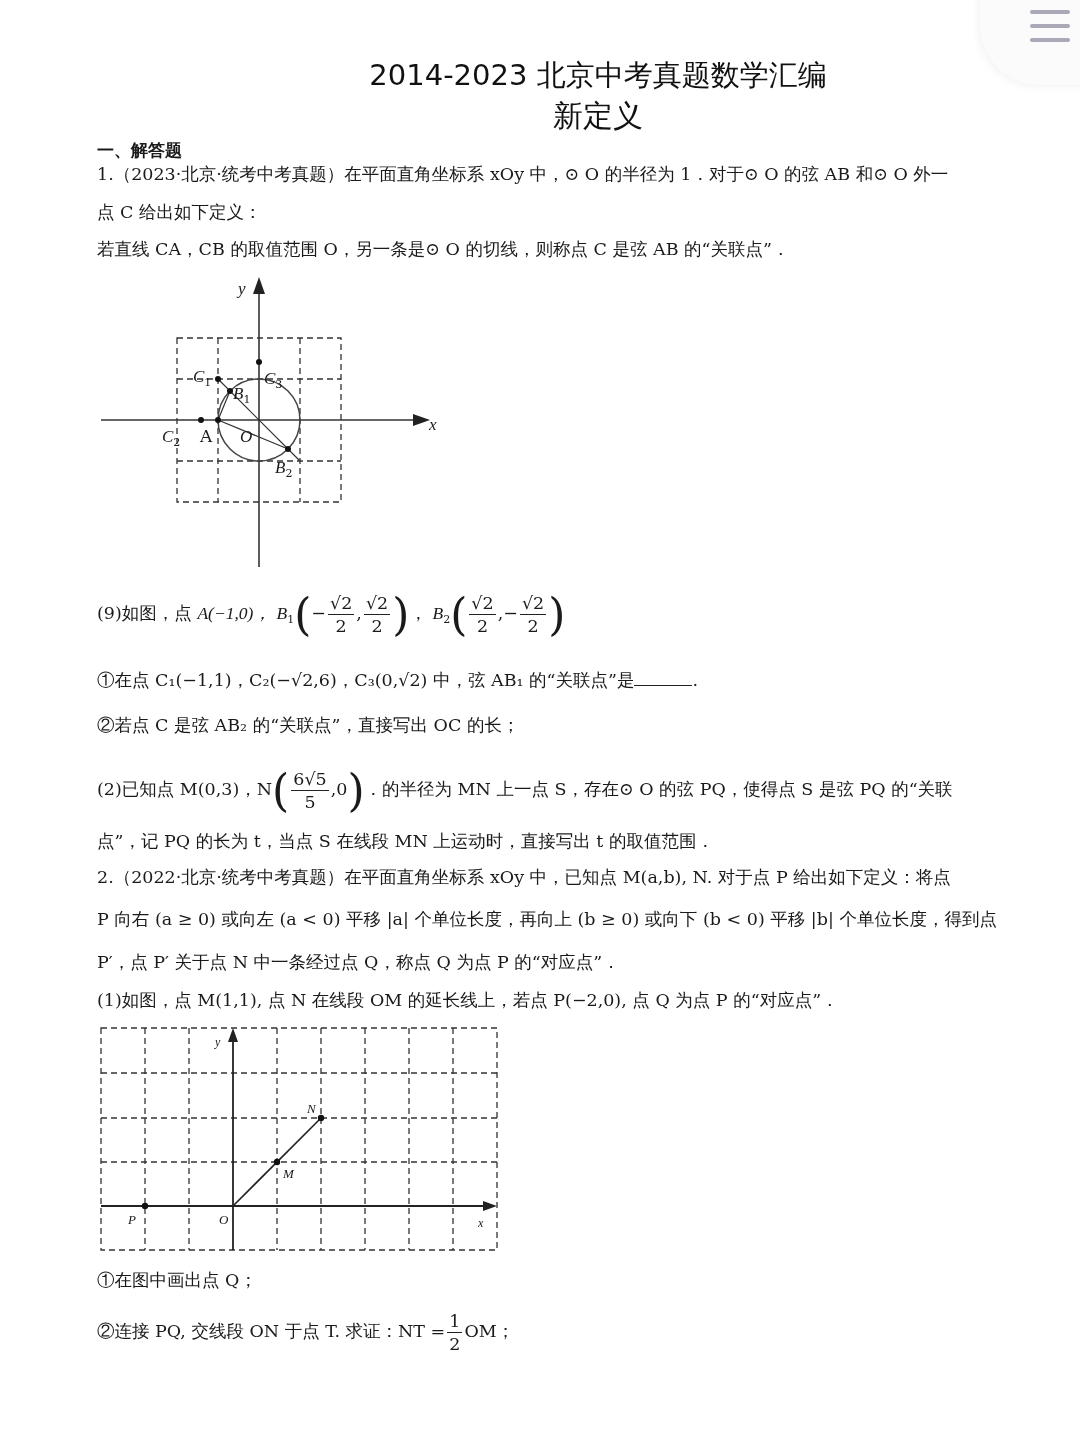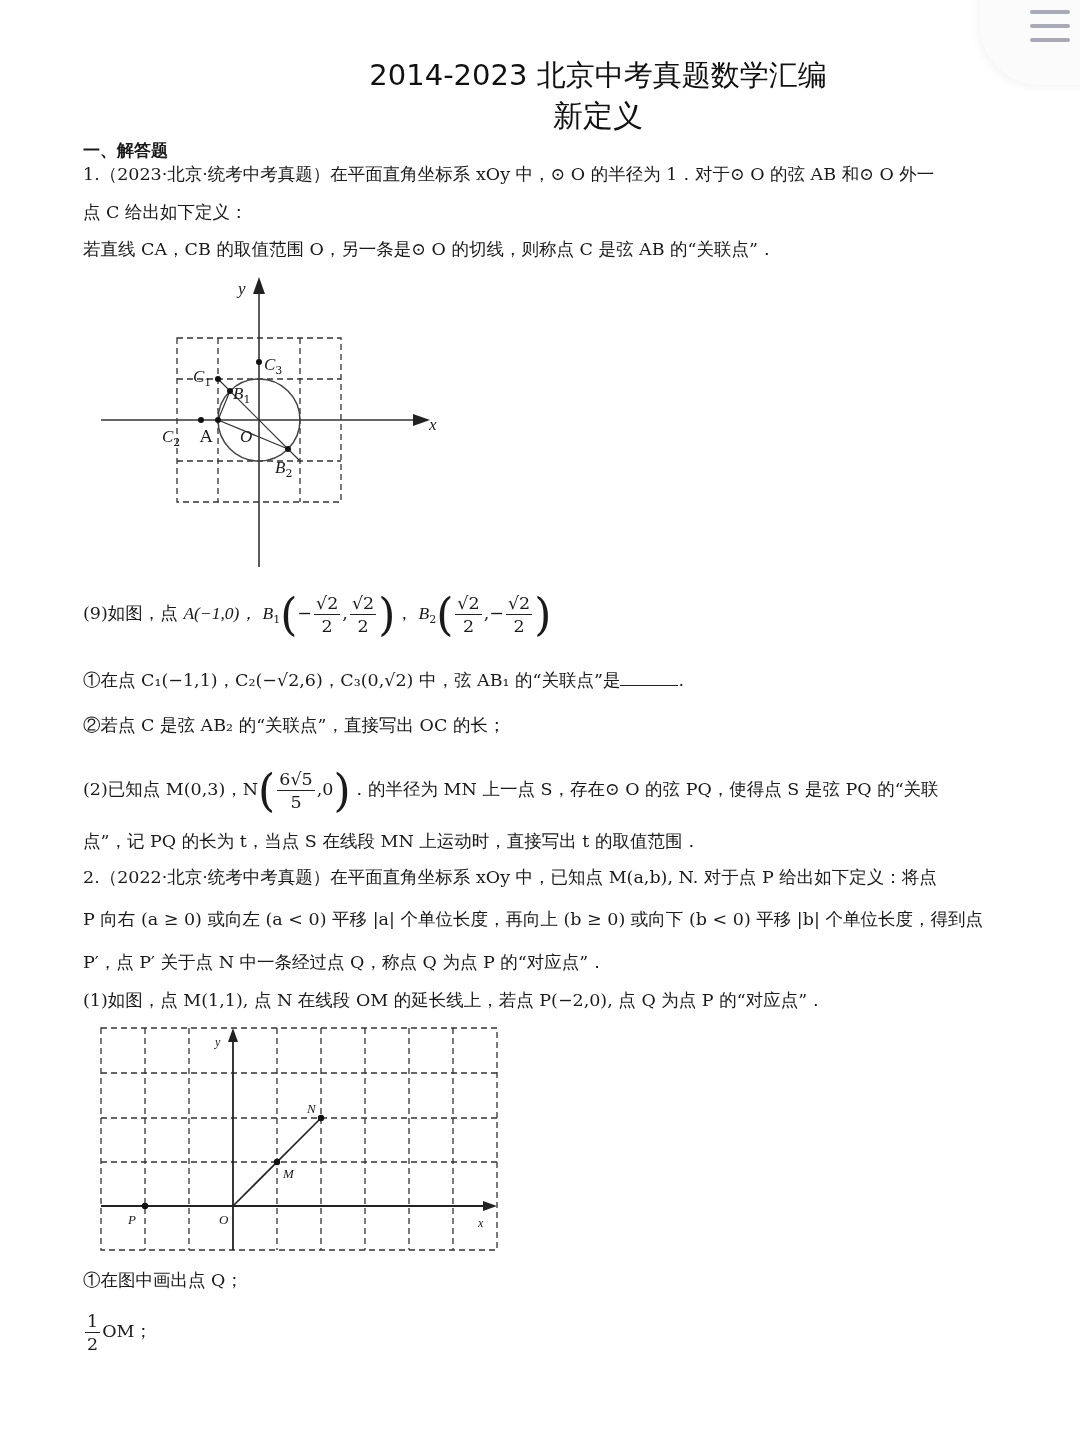--- a/index.html
+++ b/index.html
@@ -13,21 +13,21 @@
   }
   .menu-btn .bar {
     position:absolute; left:50px; width:40px; height:4px; border-radius:2px; background:#a9a9b8;
   }
   .title {
     position:absolute; left:0; width:1196px; text-align:center;
     font-family: "DejaVu Sans", "Liberation Sans", sans-serif; font-size:29px; color:#111;
   }
   .t1 { top:56px; }
   .t2 { top:96px; font-size:30px; }
-  .line { position:absolute; left:83px; font-size:17.5px; white-space:nowrap; line-height:24px; }
+  .line { position:absolute; left:97px; font-size:17.5px; white-space:nowrap; line-height:24px; }
   .section { font-family:"DejaVu Sans","Liberation Sans",sans-serif; font-weight:bold; font-size:17px; }
   i.v { font-style:italic; font-family:"Liberation Serif","DejaVu Serif",serif; }
   .frac { display:inline-block; vertical-align:middle; text-align:center; margin:0 2px; }
   .frac span { display:block; line-height:22px; }
   .frac .num { border-bottom:1px solid #222; padding:0 2px; }
   .paren { font-size:44px; font-weight:200; vertical-align:middle; line-height:44px; }
   .blank { display:inline-block; width:58px; border-bottom:1px solid #222; height:18px; }
   svg { position:absolute; }
   .sub { font-size:11px; vertical-align:-4px; }
 </style>
@@ -75,21 +75,21 @@
   </g>
 </svg>
 <div class="line" style="left:238px;top:276px;font-size:17px"><i class="v">y</i></div>
 <div class="line" style="left:429px;top:412px;font-size:17px"><i class="v">x</i></div>
 <div class="line" style="left:240px;top:424px;font-size:17px"><i class="v">O</i></div>
 <div class="line" style="left:200px;top:424px;font-size:17px">A</div>
 <div class="line" style="left:233px;top:381px;font-size:17px"><i class="v">B</i><span class="sub">1</span></div>
 <div class="line" style="left:275px;top:455px;font-size:17px"><i class="v">B</i><span class="sub">2</span></div>
 <div class="line" style="left:193px;top:364px;font-size:17px"><i class="v">C</i><span class="sub">1</span></div>
 <div class="line" style="left:162px;top:424px;font-size:17px"><i class="v">C</i><span class="sub">2</span></div>
-<div class="line" style="left:264px;top:352px;font-size:17px"><i class="v">C</i><span class="sub">3</span></div>
+<div class="line" style="left:264px;top:366px;font-size:17px"><i class="v">C</i><span class="sub">3</span></div>
 
 <div class="line" style="top:592px">
   <span>(9)如图，点</span>
   <i class="v">A(−1,0)，</i>
   <i class="v">B</i><span class="sub">1</span><span class="paren">(</span><span>−</span><span class="frac"><span class="num">√2</span><span>2</span></span><span>,</span><span class="frac"><span class="num">√2</span><span>2</span></span><span class="paren">)</span><span>，</span>
   <i class="v">B</i><span class="sub">2</span><span class="paren">(</span><span class="frac"><span class="num">√2</span><span>2</span></span><span>,</span><span>−</span><span class="frac"><span class="num">√2</span><span>2</span></span><span class="paren">)</span>
 </div>
 
 <div class="line" style="top:667px">
   <span>①在点 C₁(−1,1)，C₂(−√2,6)，C₃(0,√2) 中，弦 AB₁ 的“关联点”是</span><span class="blank"></span><span>.</span>
@@ -133,14 +133,14 @@
 </svg>
 <div class="line" style="left:215px;top:1030px;font-size:12px"><i class="v">y</i></div>
 <div class="line" style="left:478px;top:1211px;font-size:12px"><i class="v">x</i></div>
 <div class="line" style="left:219px;top:1208px;font-size:13px"><i class="v">O</i></div>
 <div class="line" style="left:128px;top:1208px;font-size:13px"><i class="v">P</i></div>
 <div class="line" style="left:283px;top:1162px;font-size:13px"><i class="v">M</i></div>
 <div class="line" style="left:307px;top:1097px;font-size:13px"><i class="v">N</i></div>
 
 <div class="line" style="top:1268px">①在图中画出点 Q；</div>
 <div class="line" style="top:1310px">
-  <span class="frac"><span class="num">1</span><span>2</span></span><span>OM；</span>
+  <span>②连接 PQ, 交线段 ON 于点 T. 求证：NT =</span><span class="frac"><span class="num">1</span><span>2</span></span><span>OM；</span>
 </div>
 
 </body></html>

